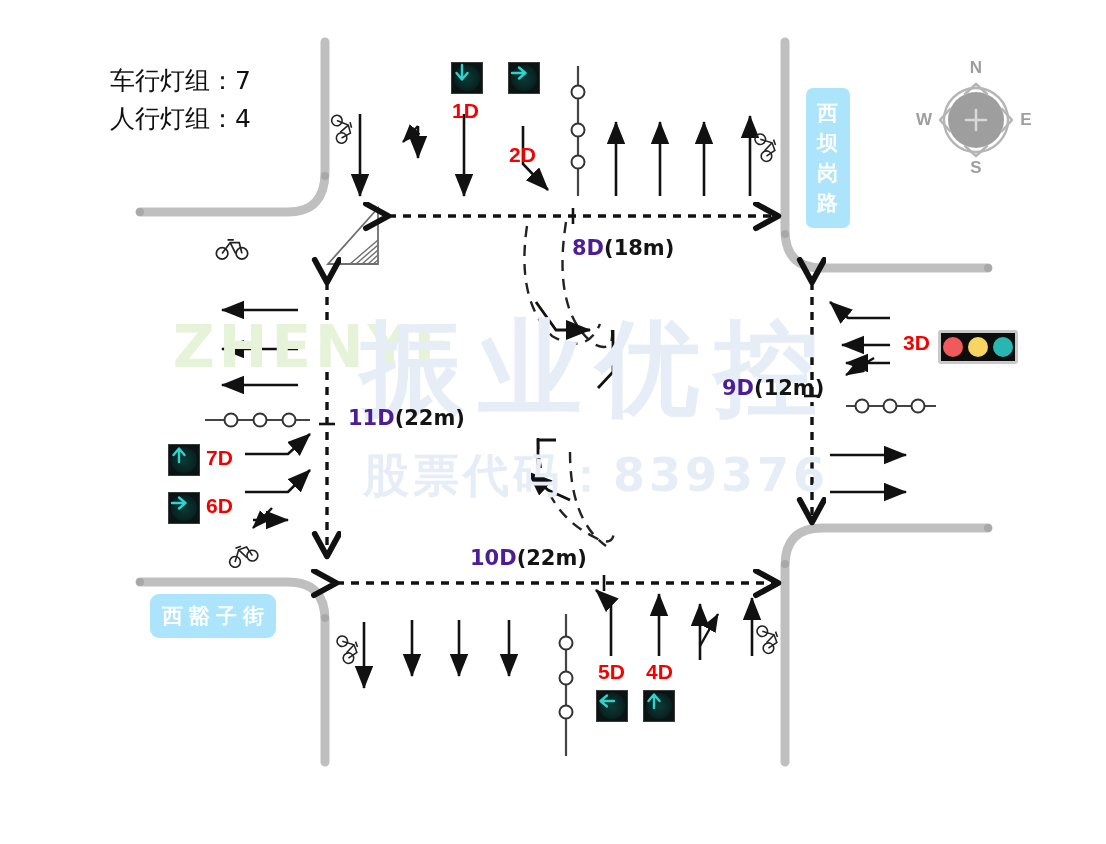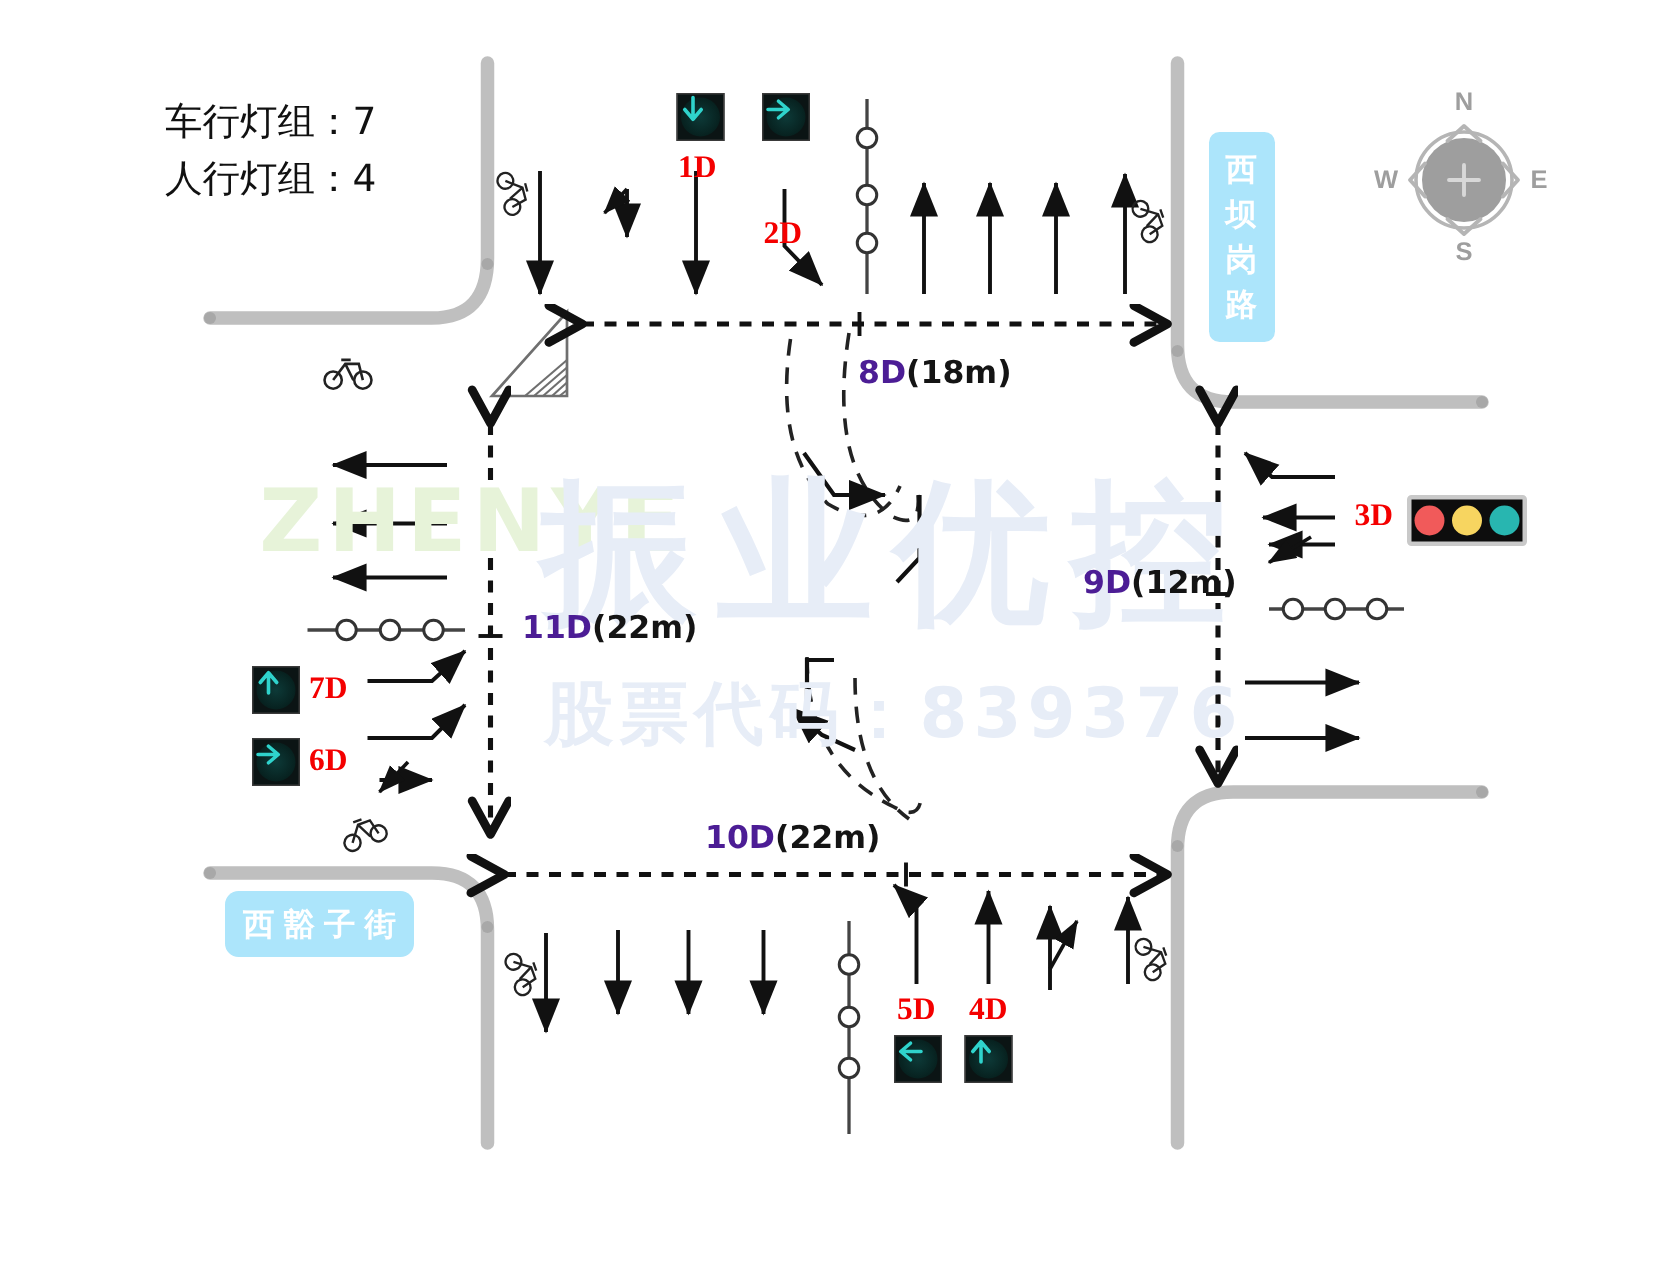--- a/index.html
+++ b/index.html
@@ -39,21 +39,21 @@
   }
   .sig .disc{
     width:26px;height:26px;border-radius:50%;
     background:radial-gradient(circle at 50% 50%,#0d3a38 0%,#07211f 70%,#061513 100%);
     display:flex;align-items:center;justify-content:center;
   }
   .sig svg{display:block;}
 
   .sig-label{
     position:absolute;color:#f40000;font-weight:700;font-size:21px;
-    font-family:Liberation Serif, serif;white-space:nowrap;
+    font-family:Liberation Sans, sans-serif;white-space:nowrap;
   }
 
   .dim-label{
     position:absolute;font-size:21px;font-weight:700;white-space:nowrap;
     font-family:"DejaVu Sans","Liberation Sans",sans-serif;
   }
   .dim-label .id{color:#4c1d95;}
   .dim-label .m{color:#141414;}
 
   .rylight{

